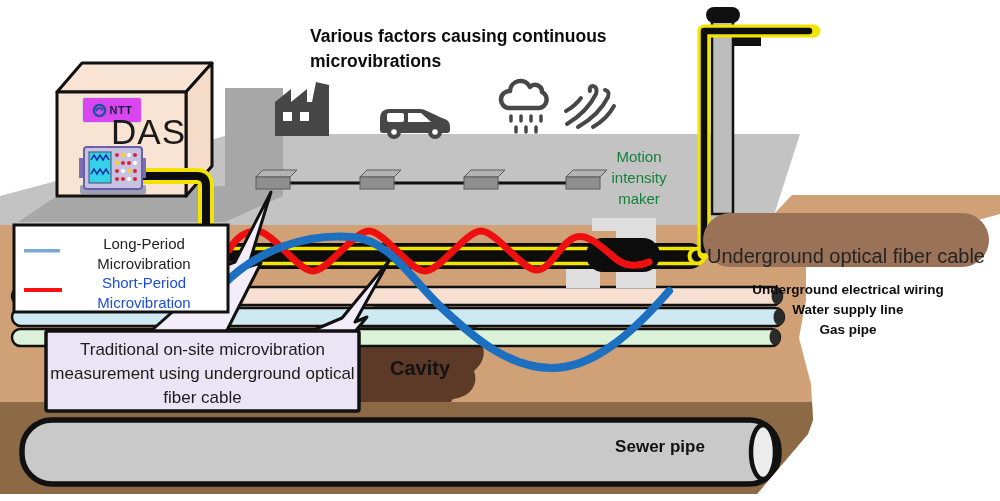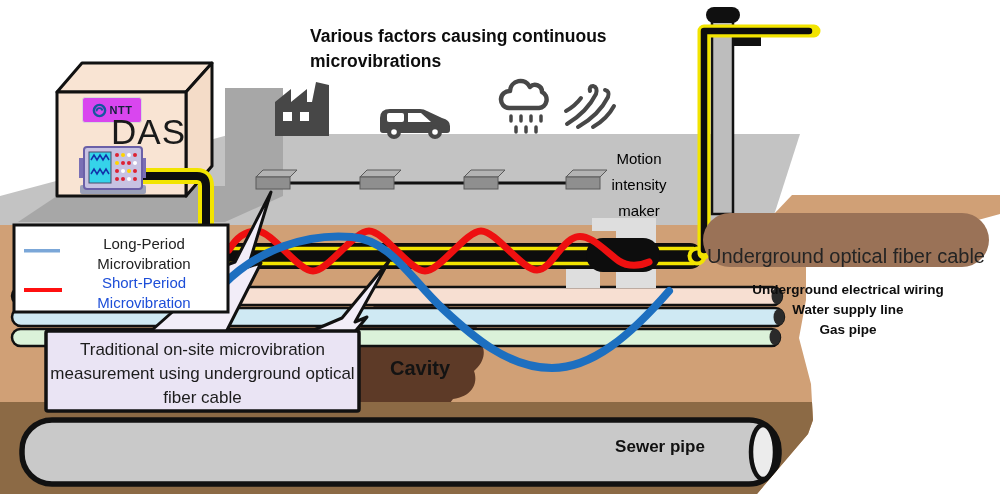--- a/index.html
+++ b/index.html
@@ -6,21 +6,21 @@
   #stage{position:relative;width:1000px;height:501px;overflow:hidden;
          font-family:"Liberation Sans",sans-serif;background:#fff;}
   #scene{position:absolute;left:0;top:0;}
   .txt{position:absolute;color:#111;}
   .center{text-align:center;}
   #title{left:310px;top:24px;width:330px;font-size:17.5px;font-weight:700;line-height:1.42;color:#0d0d0d;}
   #das-label{left:58px;top:112px;width:128px;font-size:35px;font-weight:400;text-align:right;letter-spacing:1px;color:#1a1a1a;}
   #ntt-badge{position:absolute;left:54px;top:97px;width:58px;height:24px;background:#d946ef;border:1px solid #d8d8d8;
              border-radius:3px;display:flex;align-items:center;justify-content:center;gap:3px;margin-left:28px;}
   #ntt-badge span{font-size:11px;font-weight:700;color:#14213d;letter-spacing:.5px;}
-  #motion-label{left:597px;top:146px;width:84px;font-size:15px;line-height:26px;color:#000000;}
+  #motion-label{left:597px;top:146px;width:84px;font-size:15px;line-height:21px;color:#15803d;}
   #legend-item-0{left:68px;top:234px;width:152px;font-size:15px;line-height:19.5px;color:#222;}
   #legend-item-1{left:68px;top:273px;width:152px;font-size:15px;line-height:19.5px;color:#1d4ed8;}
   #pill-label{left:703px;top:213px;width:286px;height:54px;display:flex;align-items:center;justify-content:center;
               font-size:20px;color:#242424;margin-top:16px;}
   #utility-labels{left:712px;top:280px;width:272px;font-size:13.5px;font-weight:700;line-height:20px;color:#0d0d0d;}
   #callout-label{left:50px;top:338px;width:305px;font-size:17px;line-height:1.42;color:#1c1c1c;}
   #cavity-label{left:355px;top:357px;width:130px;font-size:20px;font-weight:700;color:#131313;}
   #sewer-label{left:590px;top:437px;width:140px;font-size:17px;font-weight:700;color:#111;}
   .icon{position:absolute;}
 </style>

